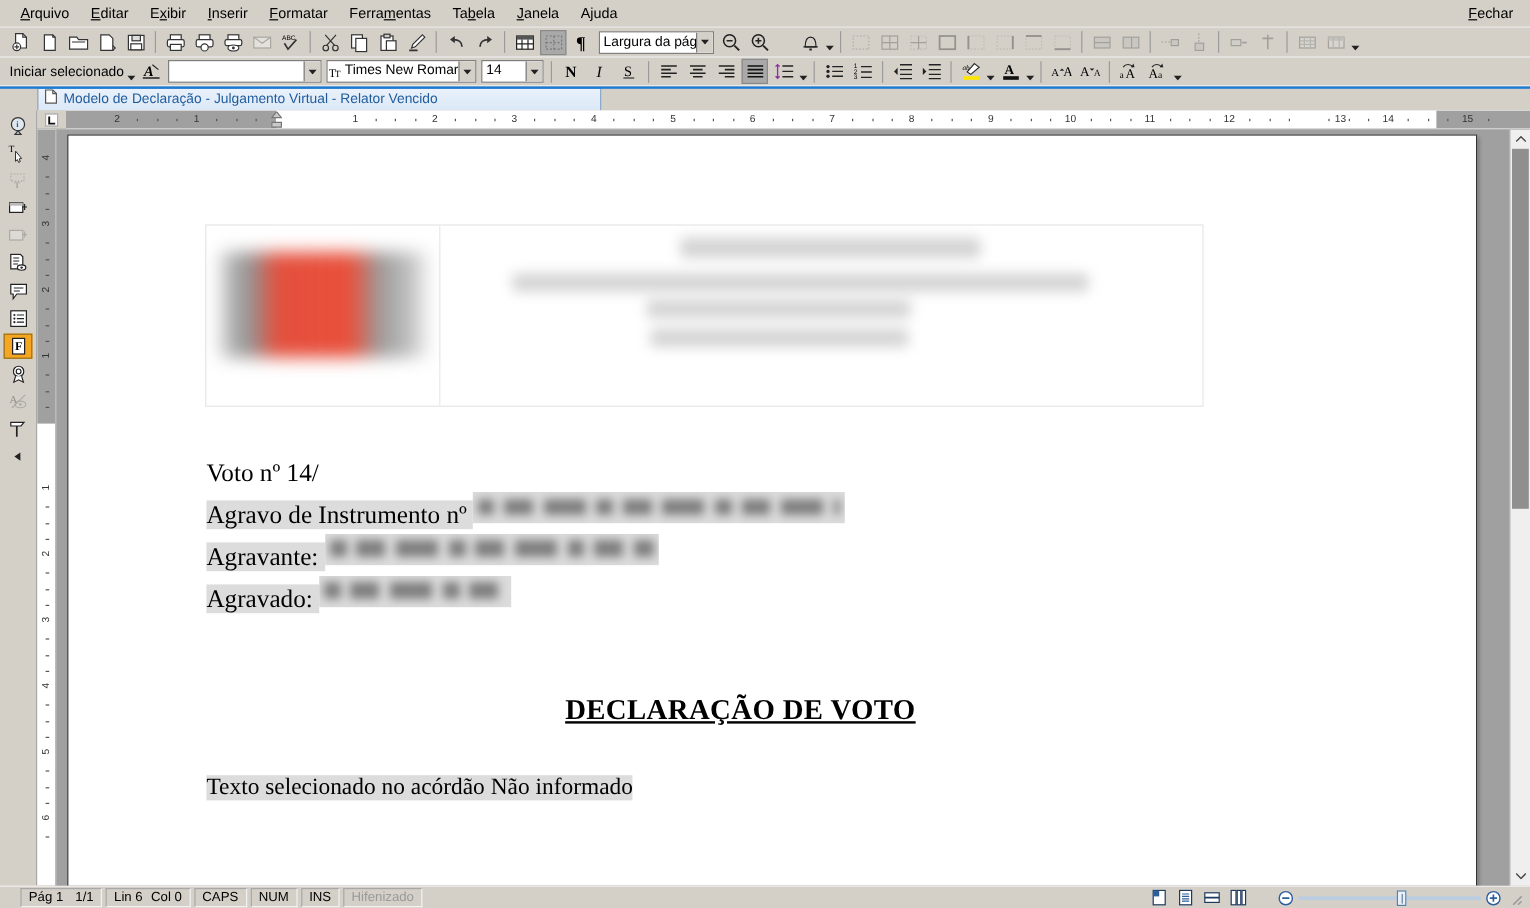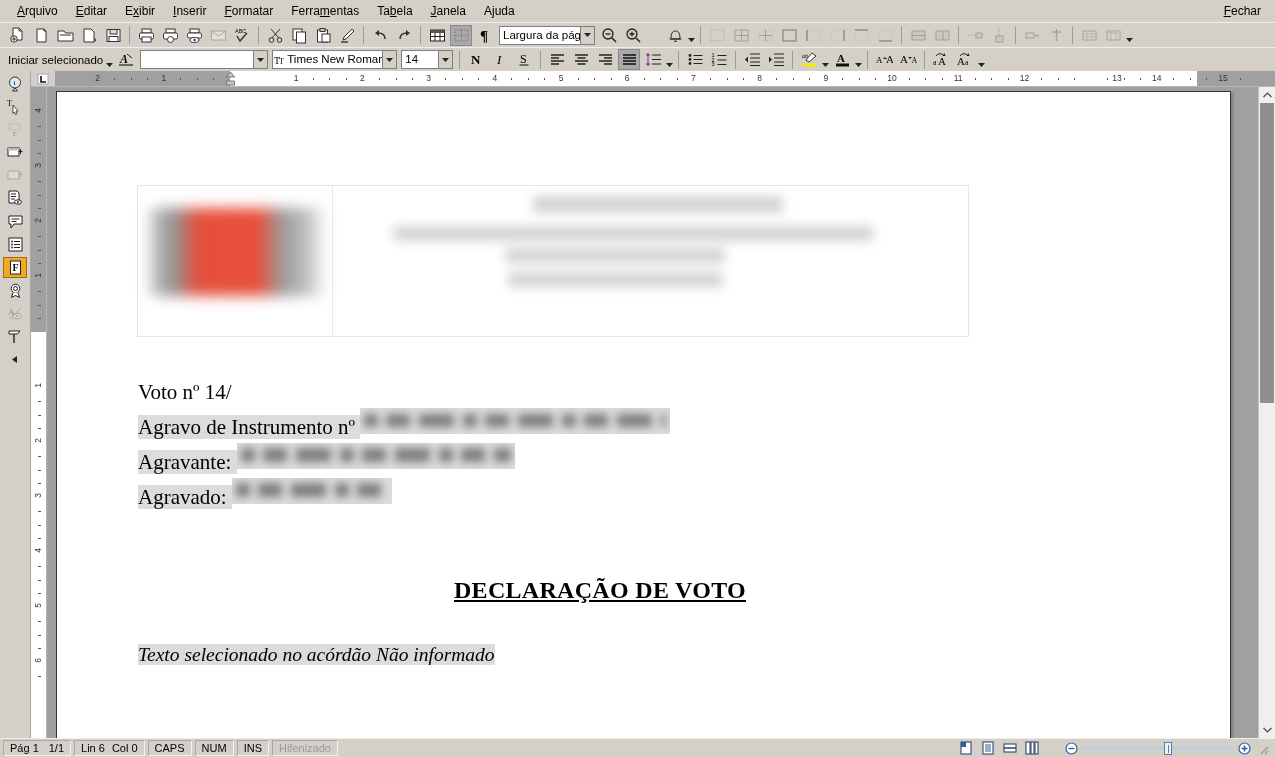--- a/index.html
+++ b/index.html
@@ -130,21 +130,21 @@
   }
 
   .canvas {
     flex:1 1 auto; background:#a0a0a0; position:relative; overflow:hidden; min-width:0;
   }
   .page {
     position:absolute; left:9px; top:4px; width:1175px; height:700px;
     background:#fff; border:1px solid #333; box-shadow:2px 2px 3px rgba(0,0,0,.25);
     overflow:hidden;
   }
-  .pagebody { padding:22px 58px 0 81px;margin-top:19px; }
+  .pagebody { padding:22px 58px 0 115px; }
 
   
   .hdrtable {
     display:flex; border:1px solid #e6e6e6; width:832px; margin-left:-1px; margin-top:52px; height:152px;
   }
   .hdrcell-l { width:195px; flex:0 0 195px; border-right:1px solid #e9e9e9; position:relative; }
   .hdrcell-r { flex:1 1 auto; position:relative; }
   .blur-logo {
     position:absolute; left:8px; top:22px; width:180px; height:88px;
     background:
@@ -173,37 +173,37 @@
       rgba(220,220,220,0) 46px, rgba(220,220,220,0) 55px,
       rgba(110,110,110,.85) 55px, rgba(110,110,110,.85) 90px,
       rgba(220,220,220,0) 90px, rgba(220,220,220,0) 99px);
     filter:blur(4.2px);
   }
   .decl {
     margin-top:65px; text-align:center; font-size:24px; font-weight:bold;
     letter-spacing:.3px; padding-right:110px;
   }
   .decl span { text-decoration:underline; }
-  .selline { margin-top:40px; font-size:19.5px;font-style:italic; }
+  .selline { margin-top:40px; font-size:19.5px; }
 
   
   .vscroll {
     width:17px; flex:0 0 17px; background:#efefef; display:flex; flex-direction:column;
     border-left:1px solid #c3c3c3;
   }
   .sb-arrow {
     height:16px; flex:0 0 16px; background:#efefef; display:flex; align-items:center; justify-content:center;
   }
   .sb-track { flex:1 1 auto; position:relative; background:#efefef; }
   .sb-thumb { position:absolute; left:1px; right:1px; top:0; height:300px; background:#8f8f8f; }
 
   
   .statusbar {
     height:19px; flex:0 0 19px; background:#d4d0c8; display:flex; align-items:center;
-    border-top:1px solid #efefef; font-size:11px; color:#000; padding-left:3px;
+    border-top:1px solid #efefef; font-size:11px; color:#000; padding-left:17px;
   }
   .sfield {
     border:1px solid #a8a8a8; border-right-color:#f2f2f2; border-bottom-color:#f2f2f2;
     height:16px; display:flex; align-items:center; padding:0 6px; margin-right:3px; white-space:nowrap;
   }
   .sfield.dim { color:#9a9a9a; }
   .sfield.pg { gap:10px; }
   .sfield.ln { gap:7px; }
   .status-right { margin-left:auto; display:flex; align-items:center; gap:0; padding-right:6px; }
   .viewbtn {
@@ -690,20 +690,32 @@
           <path d="M11.5 2l1 3-3 0z" fill="#222"></path>
         </svg>
     </div>
     <div class="dropcaret">
       <svg width="7" height="4" viewBox="0 0 7 4">
           <path d="M0 0h7L3.5 4z" fill="#222"></path>
         </svg>
     </div>
   </div>
 
+  <div class="tabstrip">
+    <div class="tabstrip-line"></div>
+    <div class="doctab">
+      <span>
+        <svg width="11" height="13" viewBox="0 0 11 13">
+            <path d="M1 1h6l3 3v8H1z" fill="#fff" stroke="#555"></path>
+            <path d="M7 1v3h3" fill="none" stroke="#555"></path>
+          </svg>
+      </span>
+      <span class="tlabel">Modelo de Declaração - Julgamento Virtual - Relator Vencido</span>
+    </div>
+  </div>
 
   <div class="bodyrow">
 
     <div class="lefttb">
       <div class="lbtn">
         <svg width="17" height="17" viewBox="0 0 17 17">
             <circle cx="8" cy="7.5" r="5.5" fill="#dfe7ef" stroke="#333"></circle>
             <path d="M8 13l-2.5 3h5z" fill="#dfe7ef" stroke="#333"></path>
             <text x="6.5" y="10" font-size="7" font-family="Liberation Serif" font-weight="bold" fill="#1a5fa8">i</text>
           </svg>

